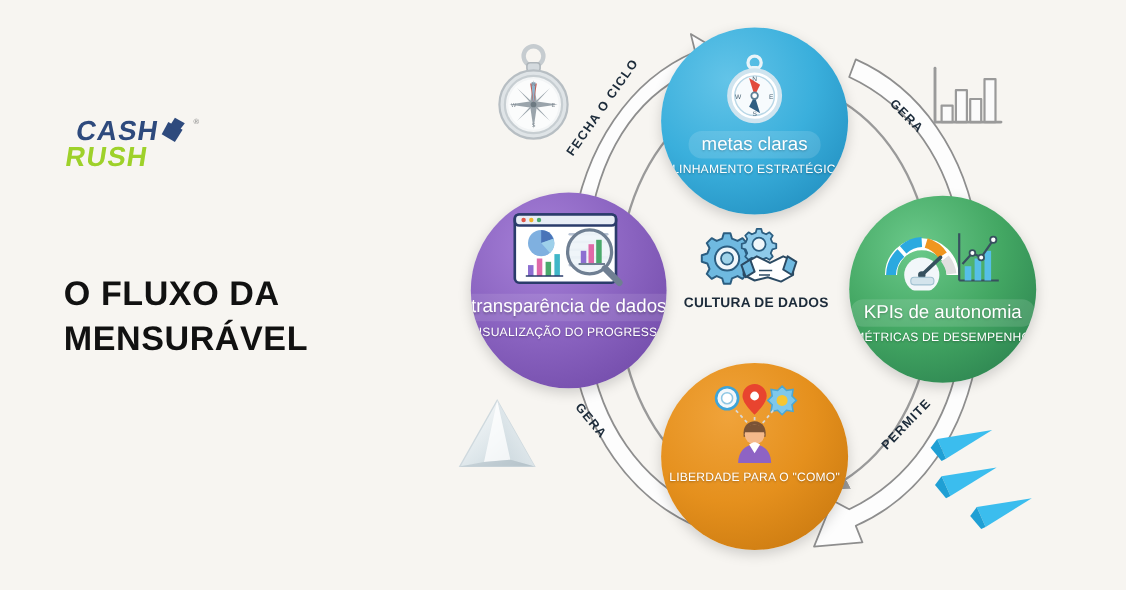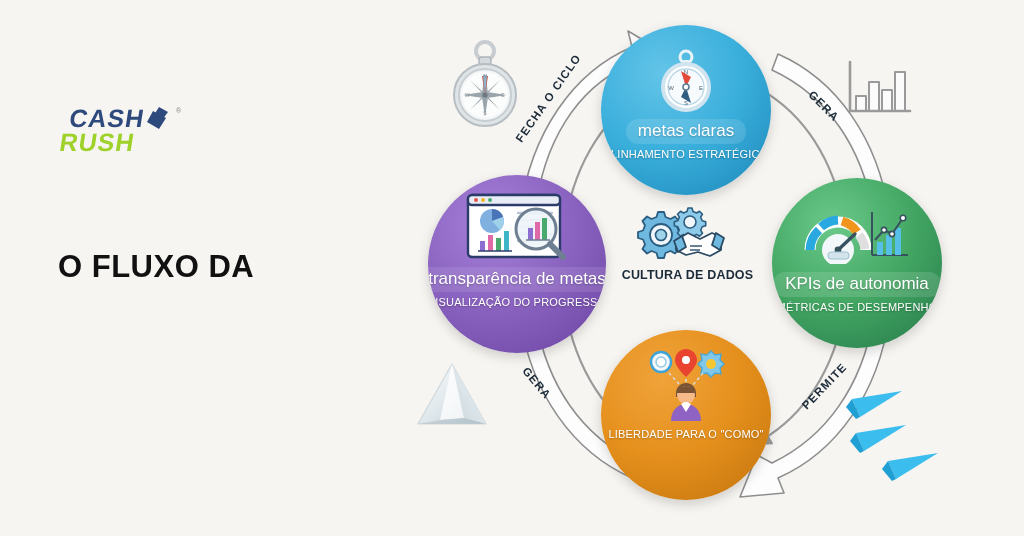--- a/index.html
+++ b/index.html
@@ -176,20 +176,21 @@
         <text x="8" y="48" font-family="'Liberation Sans', sans-serif" font-size="25" font-weight="bold" fill="#9ed12a" letter-spacing="1">RUSH</text>
       </g>
       <polygon points="95,8 108,15 101,26 89,19" fill="#2e4a7d"></polygon>
       <polygon points="101,4 110,9 104,17 96,12" fill="#2e4a7d"></polygon>
       <text x="118" y="10" font-family="'Liberation Sans', sans-serif" font-size="7" fill="#8a8a8a">®</text>
     </svg>
   </div>
 
   <div class="headline">
     <span>O FLUXO DA</span>
+    <span>MENSURÁVEL</span>
   </div>
 
   <div class="diagram">
 
     <svg class="svg-layer" width="624" height="536" viewBox="0 0 624 536">
       <defs>
         <marker id="thin-head" markerWidth="9" markerHeight="9" refX="6" refY="4.5" orient="auto">
           <path d="M0,0 L9,4.5 L0,9 z" fill="#9a9a9a"></path>
         </marker>
       </defs>
@@ -318,21 +319,21 @@
           </g>
 
           <circle cx="74" cy="38" r="20" fill="#eef4f9" fill-opacity="0.92" stroke="#6f7f92" stroke-width="3"></circle>
           <rect x="66" y="37" width="5" height="12" fill="#8d6fd1"></rect>
           <rect x="73" y="31" width="5" height="18" fill="#e06aa8"></rect>
           <rect x="80" y="27" width="5" height="22" fill="#4aa96c"></rect>
           <line x1="64" y1="49" x2="88" y2="49" stroke="#6f7f92" stroke-width="1.6"></line>
           <line x1="88" y1="53" x2="101" y2="66" stroke="#6f7f92" stroke-width="6" stroke-linecap="round"></line>
         </svg>
       </div>
-      <div class="title">transparência de metas</div>
+      <div class="title">transparência de dados</div>
       <div class="subtitle">VISUALIZAÇÃO DO PROGRESSO</div>
     </div>
 
     <div class="center-block">
       <div class="c-icon">
         <svg width="128" height="58" viewBox="0 0 128 58">
 
           <g fill="#6fb9e0" stroke="#2b5d80" stroke-width="1.8" stroke-linejoin="round">
             <path d="M34,6 l6,0 l1.5,5 l5,2 l4.5,-2.5 l4,4.5 l-2.5,4.5 l2,5 l5,1.5 l0,6 l-5,1.5 l-2,5
                      l2.5,4.5 l-4,4.5 l-4.5,-2.5 l-5,2 l-1.5,5 l-6,0 l-1.5,-5 l-5,-2 l-4.5,2.5 l-4.5,-4.5

